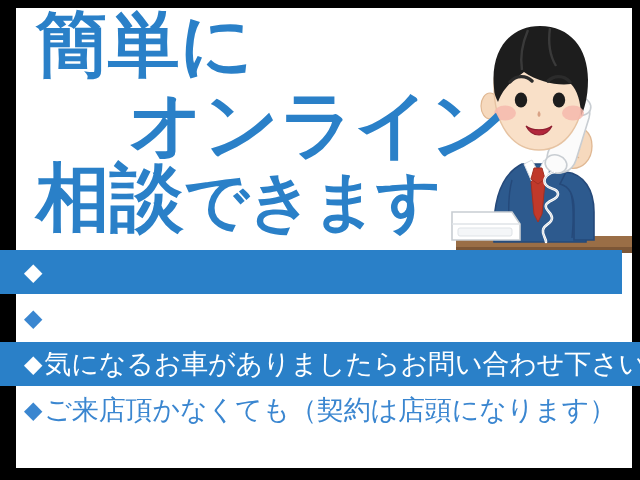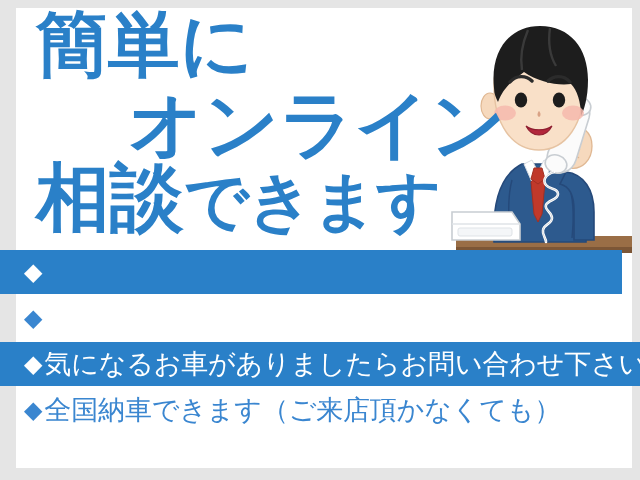--- a/index.html
+++ b/index.html
@@ -5,21 +5,21 @@
   html, body {
     margin: 0;
     padding: 0;
     background: #ffffff;
   }
   #poster {
     position: relative;
     width: 640px;
     height: 480px;
     overflow: hidden;
-    background: #e5e5e5;
+    background: #000000;
     font-family: "DejaVu Sans", "Liberation Sans", sans-serif;
   }
   
   .inner-panel {
     position: absolute;
     left: 16px;
     top: 8px;
     width: 616px;
     height: 460px;
     background: #ffffff;
@@ -212,17 +212,17 @@
     <div class="spacer-row"></div>
 
     <div class="bullet-row highlight w2">
       <span class="diamond">◆</span>
       <span>気になるお車がありましたらお問い合わせ下さい</span>
     </div>
     <div class="spacer-row"></div>
 
     <div class="bullet-row plain w1">
       <span class="diamond">◆</span>
-      <span>全国納車できます（ご来店頂かなくても）</span>
+      <span>ご来店頂かなくても（契約は店頭になります）</span>
     </div>
   </div>
 
 </div>
 
 </body></html>

